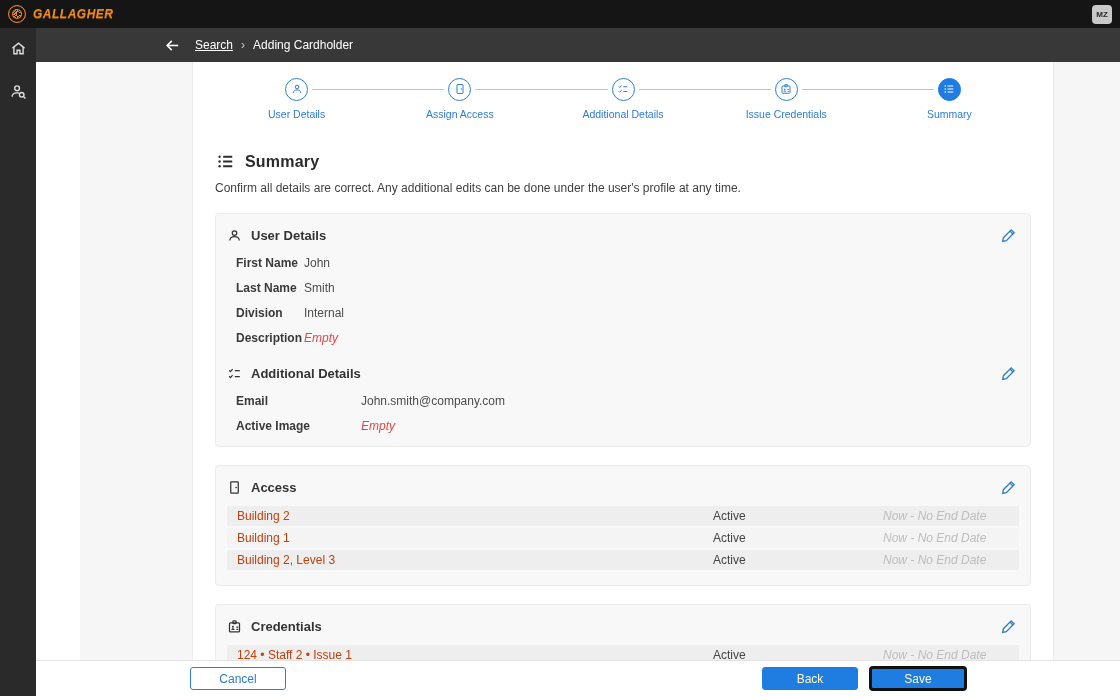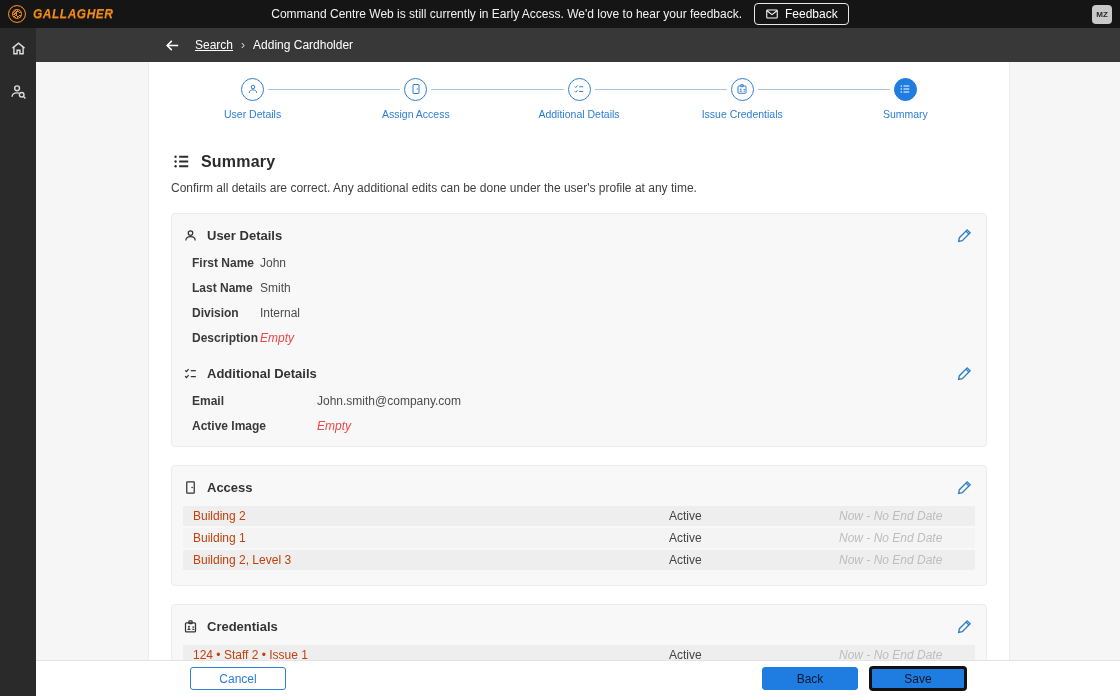--- a/index.html
+++ b/index.html
@@ -38,21 +38,21 @@
   
   .navbar { height:34px; background:#383838; flex:none; display:flex; align-items:center;
     color:#fff; padding-left:128px; gap:14px; }
   .back-arrow { width:17px; height:17px; color:#fff; cursor:pointer; }
   .crumbs { display:flex; align-items:center; gap:8px; font-size:12px; }
   .crumb-link { color:#fff; text-decoration:underline; cursor:pointer; }
   .crumb-sep { color:#cfcfcf; font-size:12px; }
   .crumb-current { color:#fff; }
 
   
-  .content { flex:1; background:#f6f6f6; position:relative; overflow:hidden; }
+  .content { flex:1; background:#f6f6f6; position:relative; overflow:hidden;margin-left:44px; }
   .sheet { position:absolute; left:112px; width:862px; top:0; bottom:0; background:#fff;
     border-left:1px solid #ececec; border-right:1px solid #ececec; padding:0 22px; }
 
   
   .stepper { display:flex; margin-top:14px; }
   .step { flex:1; display:flex; flex-direction:column; align-items:center; cursor:pointer; }
   .step-line-row { display:flex; align-items:center; width:100%; height:26px; }
   .conn { flex:1; height:1px; background:#a9c6e6; }
   .conn.hidden { background:transparent; }
   .step-circle { width:23px; height:23px; border:1.5px solid #2f7fd6; border-radius:50%;
@@ -95,21 +95,21 @@
   .row-name { color:#c2410c; }
   .row-status { color:#444; }
   .row-period { color:#bdbdbd; font-style:italic; }
 
   
   .footer { height:36px; background:#fff; border-top:1px solid #e3e3e3; flex:none;
     display:flex; align-items:center; justify-content:space-between; padding:0 154px; }
   .btn { height:23px; min-width:96px; border-radius:3px; font-size:12px; cursor:pointer;
     font-family:inherit; display:flex; align-items:center; justify-content:center; }
   .btn-outline { background:#fff; border:1px solid #2f7fd6; color:#2d7cd6; }
-  .btn-primary { background:#1f7ce0; border:1px solid #1f7ce0; color:#0f172a; }
+  .btn-primary { background:#1f7ce0; border:1px solid #1f7ce0; color:#fef9c3; }
   .btn-focused { border:2px solid #111; box-shadow:0 0 0 1px #111; }
   .footer-right { display:flex; gap:12px; }
 </style>
 </head>
 <body>
 
 <svg width="0" height="0" style="position:absolute">
   <defs>
     <g id="i-person">
         <circle cx="12" cy="8" r="3.6" fill="none" stroke="currentColor" stroke-width="2"></circle>
@@ -162,29 +162,20 @@
       </g>
   </defs>
 </svg>
 
 <div class="app">
 
   <div class="topbar">
     <div class="logo">
       <span class="logo-emblem"></span>
       <span class="logo-text">GALLAGHER</span>
-    </div>
-    <div class="topbar-center">
-      <span class="topbar-msg">Command Centre Web is still currently in Early Access. We'd love to hear your feedback.</span>
-      <button class="feedback-btn">
-        <svg viewBox="0 0 24 24" width="14" height="14">
-            <use href="#i-envelope"></use>
-          </svg>
-        <span>Feedback</span>
-      </button>
     </div>
     <div class="user-badge">MZ</div>
   </div>
 
   <div class="body-row">
 
     <div class="sidebar">
       <svg class="side-icon" viewBox="0 0 24 24">
           <use href="#i-home"></use>
         </svg>

